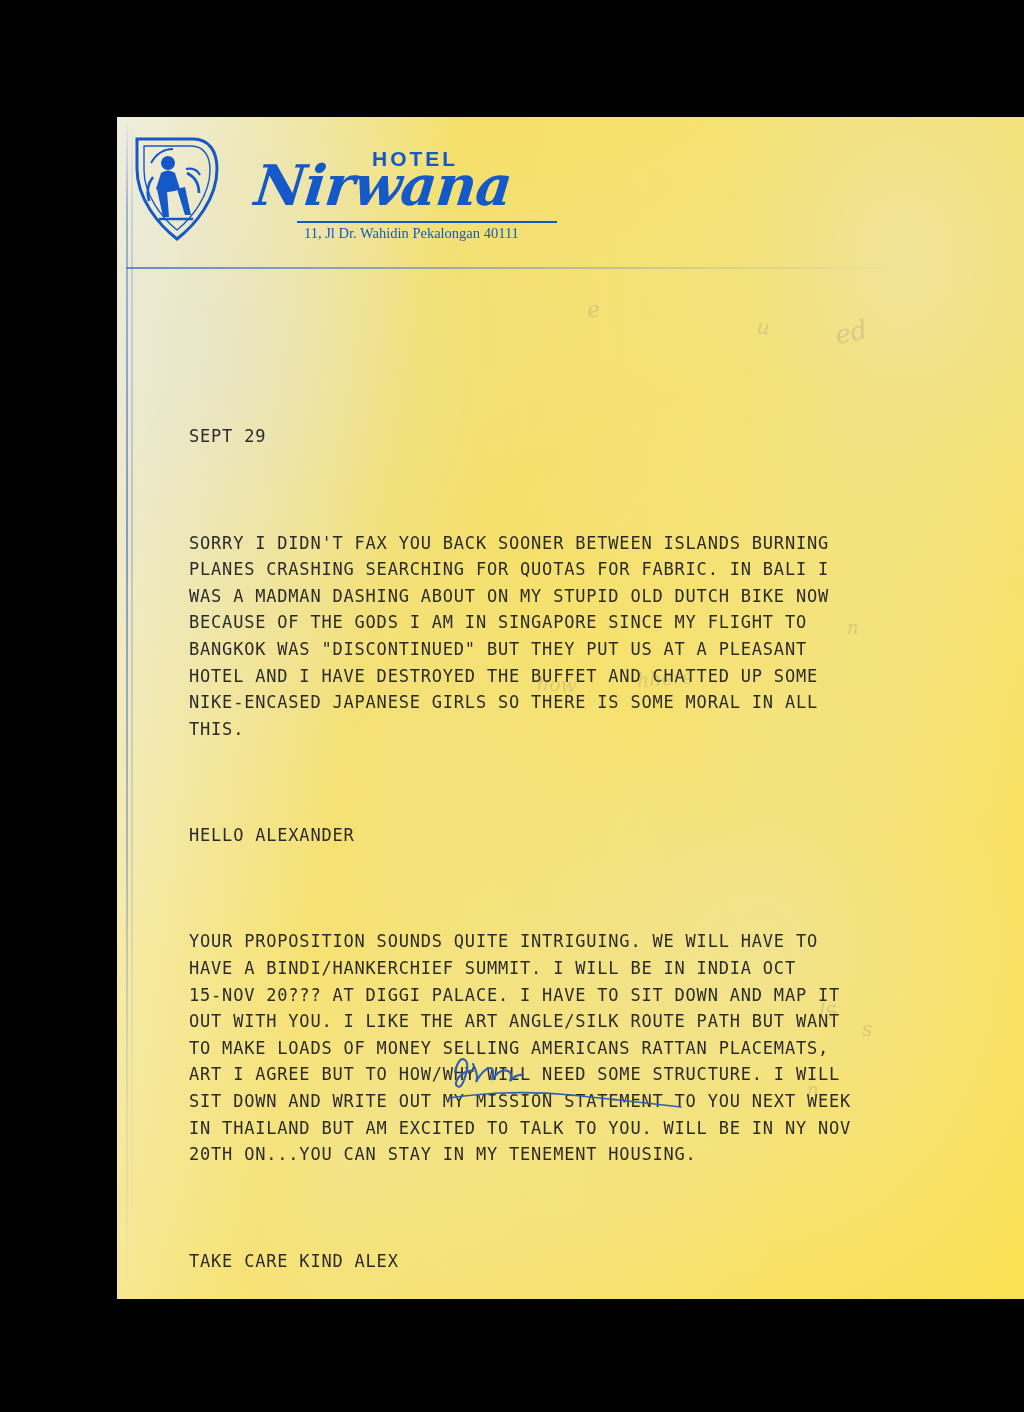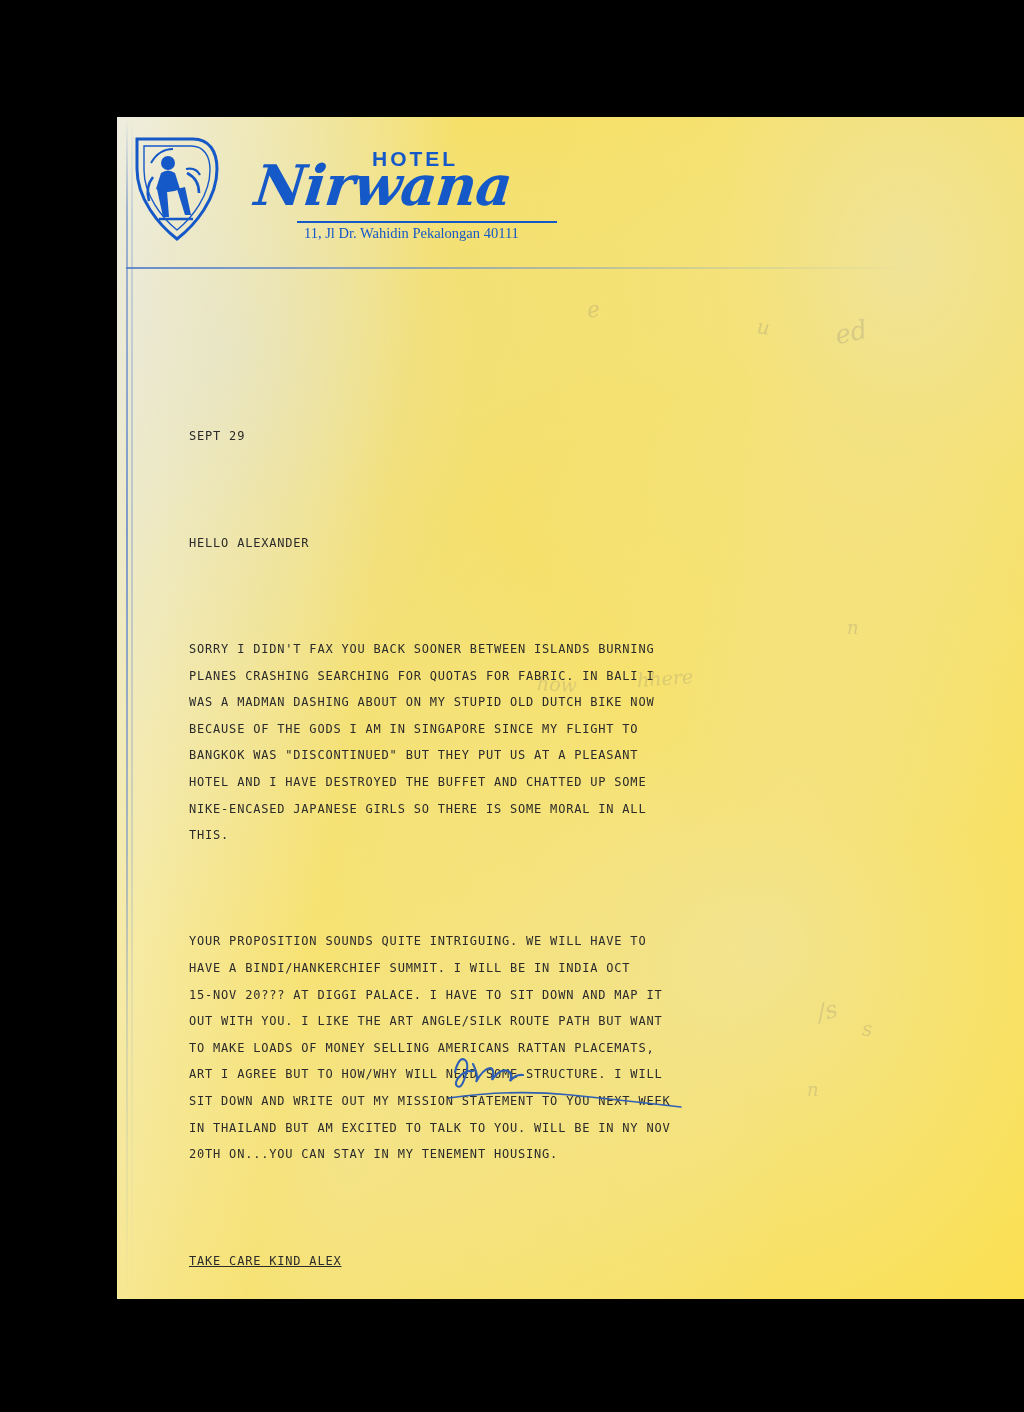--- a/index.html
+++ b/index.html
@@ -131,29 +131,29 @@
     background: #1558c8;
   }
 
   
   #letter-body {
     position: absolute;
     left: 72px;
     top: 253px;
     width: 690px;
     font-family: "DejaVu Sans Mono", monospace;
-    font-size: 12px;
+    font-size: 17px;
     line-height: 26.6px;
     letter-spacing: 0.8px;
     color: #2b2b2b;
     white-space: pre-wrap;
     -webkit-font-smoothing: none;
   }
   .blk { margin: 0 0 26.6px 0; }
-  .blk:last-child { margin-bottom: 1px; text-decoration: underline; }
+  .blk:last-child { margin-bottom: 1px; }
 
   
   #signature {
     position: absolute;
     left: 330px;
     top: 925px;
     width: 260px;
     height: 75px;
   }
 
@@ -197,29 +197,29 @@
     <div class="brand">
       <div class="brand-hotel">HOTEL</div>
       <div class="brand-script">Nirwana</div>
       <div class="brand-underline"></div>
       <div class="brand-address">11, Jl Dr. Wahidin Pekalongan 40111</div>
     </div>
   </div>
 
   <div id="letter-body">
     <p class="blk">SEPT 29</p>
-    <p class="blk">HELLO ALEXANDER</p>
     <p class="blk">SORRY I DIDN'T FAX YOU BACK SOONER BETWEEN ISLANDS BURNING
 PLANES CRASHING SEARCHING FOR QUOTAS FOR FABRIC. IN BALI I
 WAS A MADMAN DASHING ABOUT ON MY STUPID OLD DUTCH BIKE NOW
 BECAUSE OF THE GODS I AM IN SINGAPORE SINCE MY FLIGHT TO
 BANGKOK WAS "DISCONTINUED" BUT THEY PUT US AT A PLEASANT
 HOTEL AND I HAVE DESTROYED THE BUFFET AND CHATTED UP SOME
 NIKE-ENCASED JAPANESE GIRLS SO THERE IS SOME MORAL IN ALL
 THIS.</p>
+    <p class="blk">HELLO ALEXANDER</p>
     <p class="blk">YOUR PROPOSITION SOUNDS QUITE INTRIGUING. WE WILL HAVE TO
 HAVE A BINDI/HANKERCHIEF SUMMIT. I WILL BE IN INDIA OCT
 15-NOV 20??? AT DIGGI PALACE. I HAVE TO SIT DOWN AND MAP IT
 OUT WITH YOU. I LIKE THE ART ANGLE/SILK ROUTE PATH BUT WANT
 TO MAKE LOADS OF MONEY SELLING AMERICANS RATTAN PLACEMATS,
 ART I AGREE BUT TO HOW/WHY WILL NEED SOME STRUCTURE. I WILL
 SIT DOWN AND WRITE OUT MY MISSION STATEMENT TO YOU NEXT WEEK
 IN THAILAND BUT AM EXCITED TO TALK TO YOU. WILL BE IN NY NOV
 20TH ON...YOU CAN STAY IN MY TENEMENT HOUSING.</p>
     <p class="blk">TAKE CARE KIND ALEX</p>

